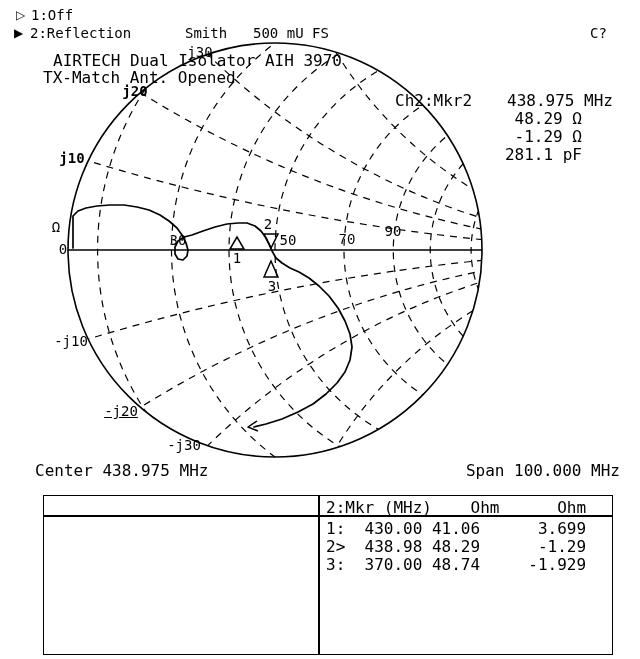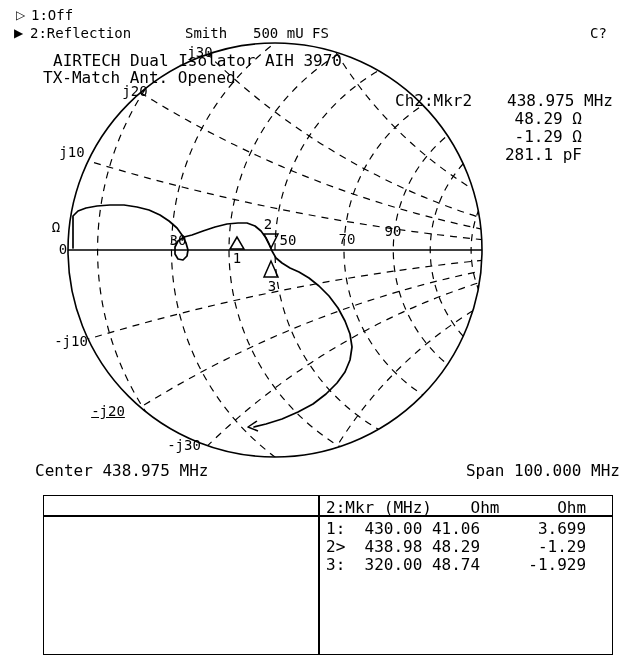--- a/index.html
+++ b/index.html
@@ -59,26 +59,26 @@
       <line x1="68" y1="250" x2="482" y2="250" stroke="#000" stroke-width="1.5"></line>
       <path d="M73,248 L73,216 L78,211 L86,208 L97,206 L110,205 L124,205 L137,207 L149,210 L160,215 L169,221 L177,228 L182,235 L186,243 L188,250 L187,256 L183,260 L178,259 L175,254 L175,247 L178,241 L184,237 L192,235 L203,231 L215,227 L227,224 L238,223 L247,223 L255,226 L261,231 L266,238 L269,244 L272,251 L276,258 L282,263 L290,268 L299,272 L309,278 L319,286 L329,296 L338,308 L345,321 L350,334 L352,347 L350,360 L345,372 L337,383 L326,394 L313,404 L298,412 L282,419 L266,424 L254,427" fill="none" stroke="#000" stroke-width="1.7" stroke-linejoin="round" stroke-linecap="round"></path>
       <path d="M257,421 L248,427 L258,431" fill="none" stroke="#000" stroke-width="1.5" stroke-linejoin="round"></path>
       <polygon points="237,237 230,249 244,249" fill="none" stroke="#000" stroke-width="1.5"></polygon>
       <polygon points="264,234 278,234 271,248" fill="none" stroke="#000" stroke-width="1.5"></polygon>
       <polygon points="271,261 264,277 278,277" fill="none" stroke="#000" stroke-width="1.5"></polygon>
     </svg>
 
   <div id="chart-labels">
       <div class="chart-label" style="left: 200px; top: 52px;">j30</div>
-      <div class="chart-label" style="left: 135px; top: 91px;">j20</div>
-      <div class="chart-label" style="left: 72px; top: 152px;">j10</div>
+      <div class="chart-label" style="left: 135px; top: 91px; font-weight: bold;">j20</div>
+      <div class="chart-label" style="left: 72px; top: 158px; font-weight: bold;">j10</div>
       <div class="chart-label" style="left: 56px; top: 227px;">Ω</div>
       <div class="chart-label" style="left: 63px; top: 249px;">0</div>
       <div class="chart-label" style="left: 71px; top: 341px;">-j10</div>
-      <div class="chart-label" style="left: 108px; top: 411px; text-decoration: underline;">-j20</div>
+      <div class="chart-label" style="left: 121px; top: 411px; text-decoration: underline;">-j20</div>
       <div class="chart-label" style="left: 184px; top: 445px;">-j30</div>
       <div class="chart-label" style="left: 178px; top: 240px;">30</div>
       <div class="chart-label" style="left: 288px; top: 240px;">50</div>
       <div class="chart-label" style="left: 347px; top: 240px; font-family: Liberation Mono, monospace;">70</div>
       <div class="chart-label" style="left: 393px; top: 231px;">90</div>
       <div class="chart-label" style="left: 237px; top: 258px;">1</div>
       <div class="chart-label" style="left: 268px; top: 224px;">2</div>
       <div class="chart-label" style="left: 272px; top: 286px;">3</div>
     </div>
 
@@ -94,16 +94,16 @@
   <span class="abs mono16" style="left:35px;top:461px">Center 438.975 MHz</span>
   <span class="abs mono16 ra" style="right:20px;top:461px">Span 100.000 MHz</span>
 
   <div id="marker-table-box"></div>
   <div class="tline" style="left:318px;top:495px;width:1.5px;height:160px"></div>
   <div class="tline" style="left:43px;top:515px;width:570px;height:1.5px"></div>
   <span class="abs mono16" style="left:326px;top:498px">2:Mkr (MHz)    Ohm      Ohm</span>
   <div id="marker-rows">
       <div class="abs mono16" style="left: 326px; top: 519px;">1:  430.00 41.06      3.699</div>
       <div class="abs mono16" style="left: 326px; top: 537px;">2&gt;  438.98 48.29      -1.29</div>
-      <div class="abs mono16" style="left: 326px; top: 555px;">3:  320.00 48.74     -1.929</div>
+      <div class="abs mono16" style="left: 326px; top: 555px;">3:  370.00 48.74     -1.929</div>
     </div>
 
 </div>
 
 </body></html>

